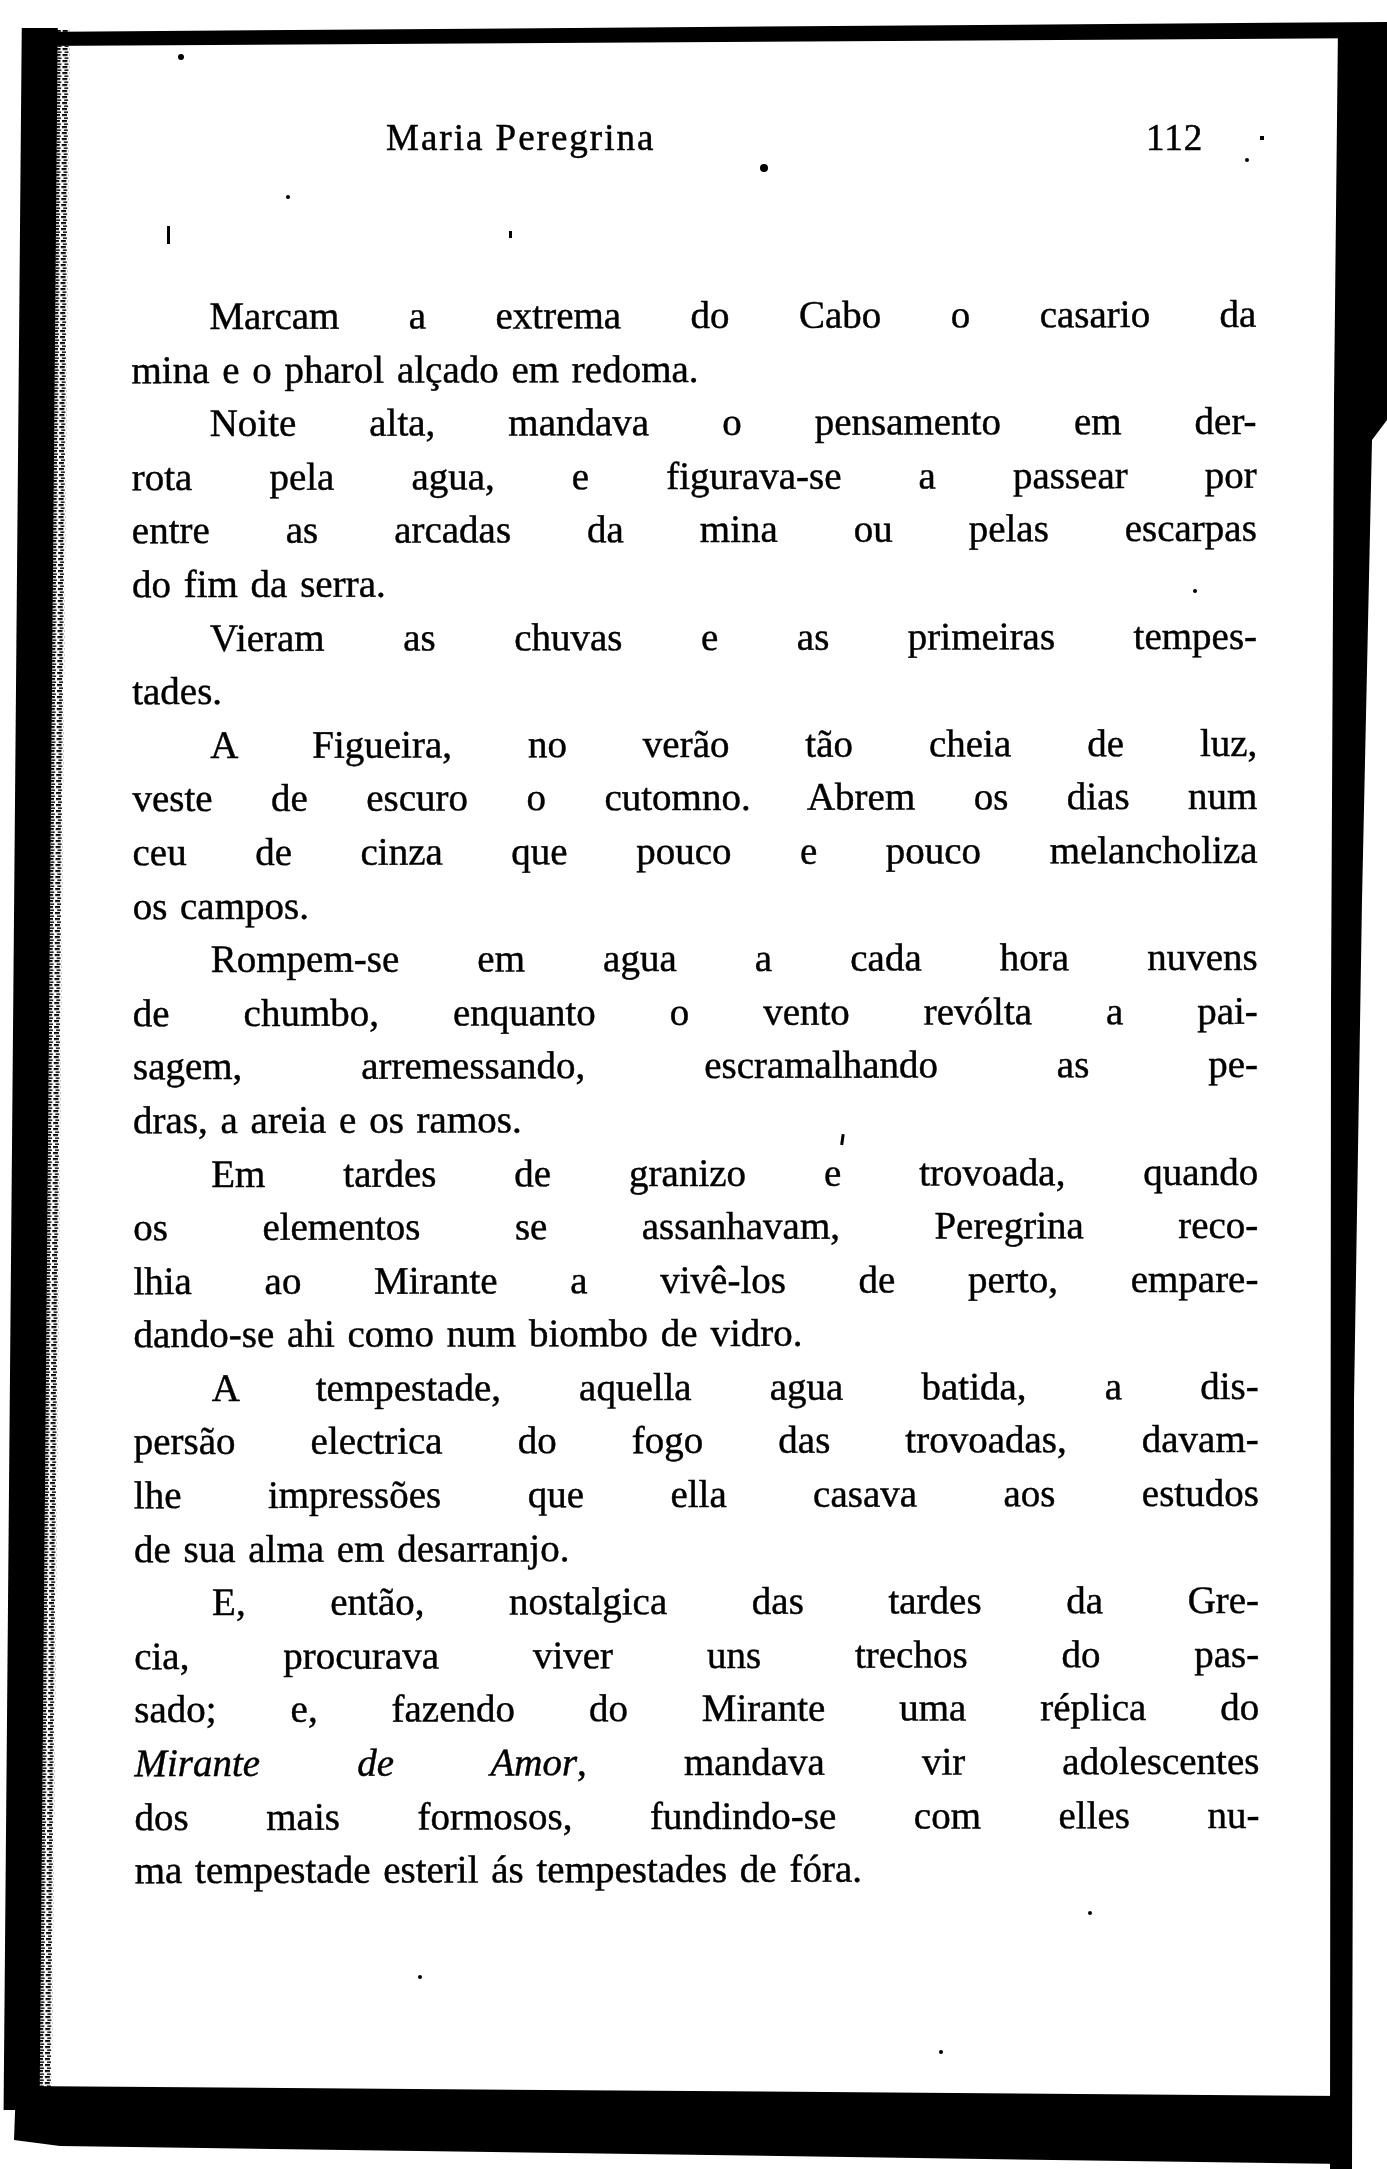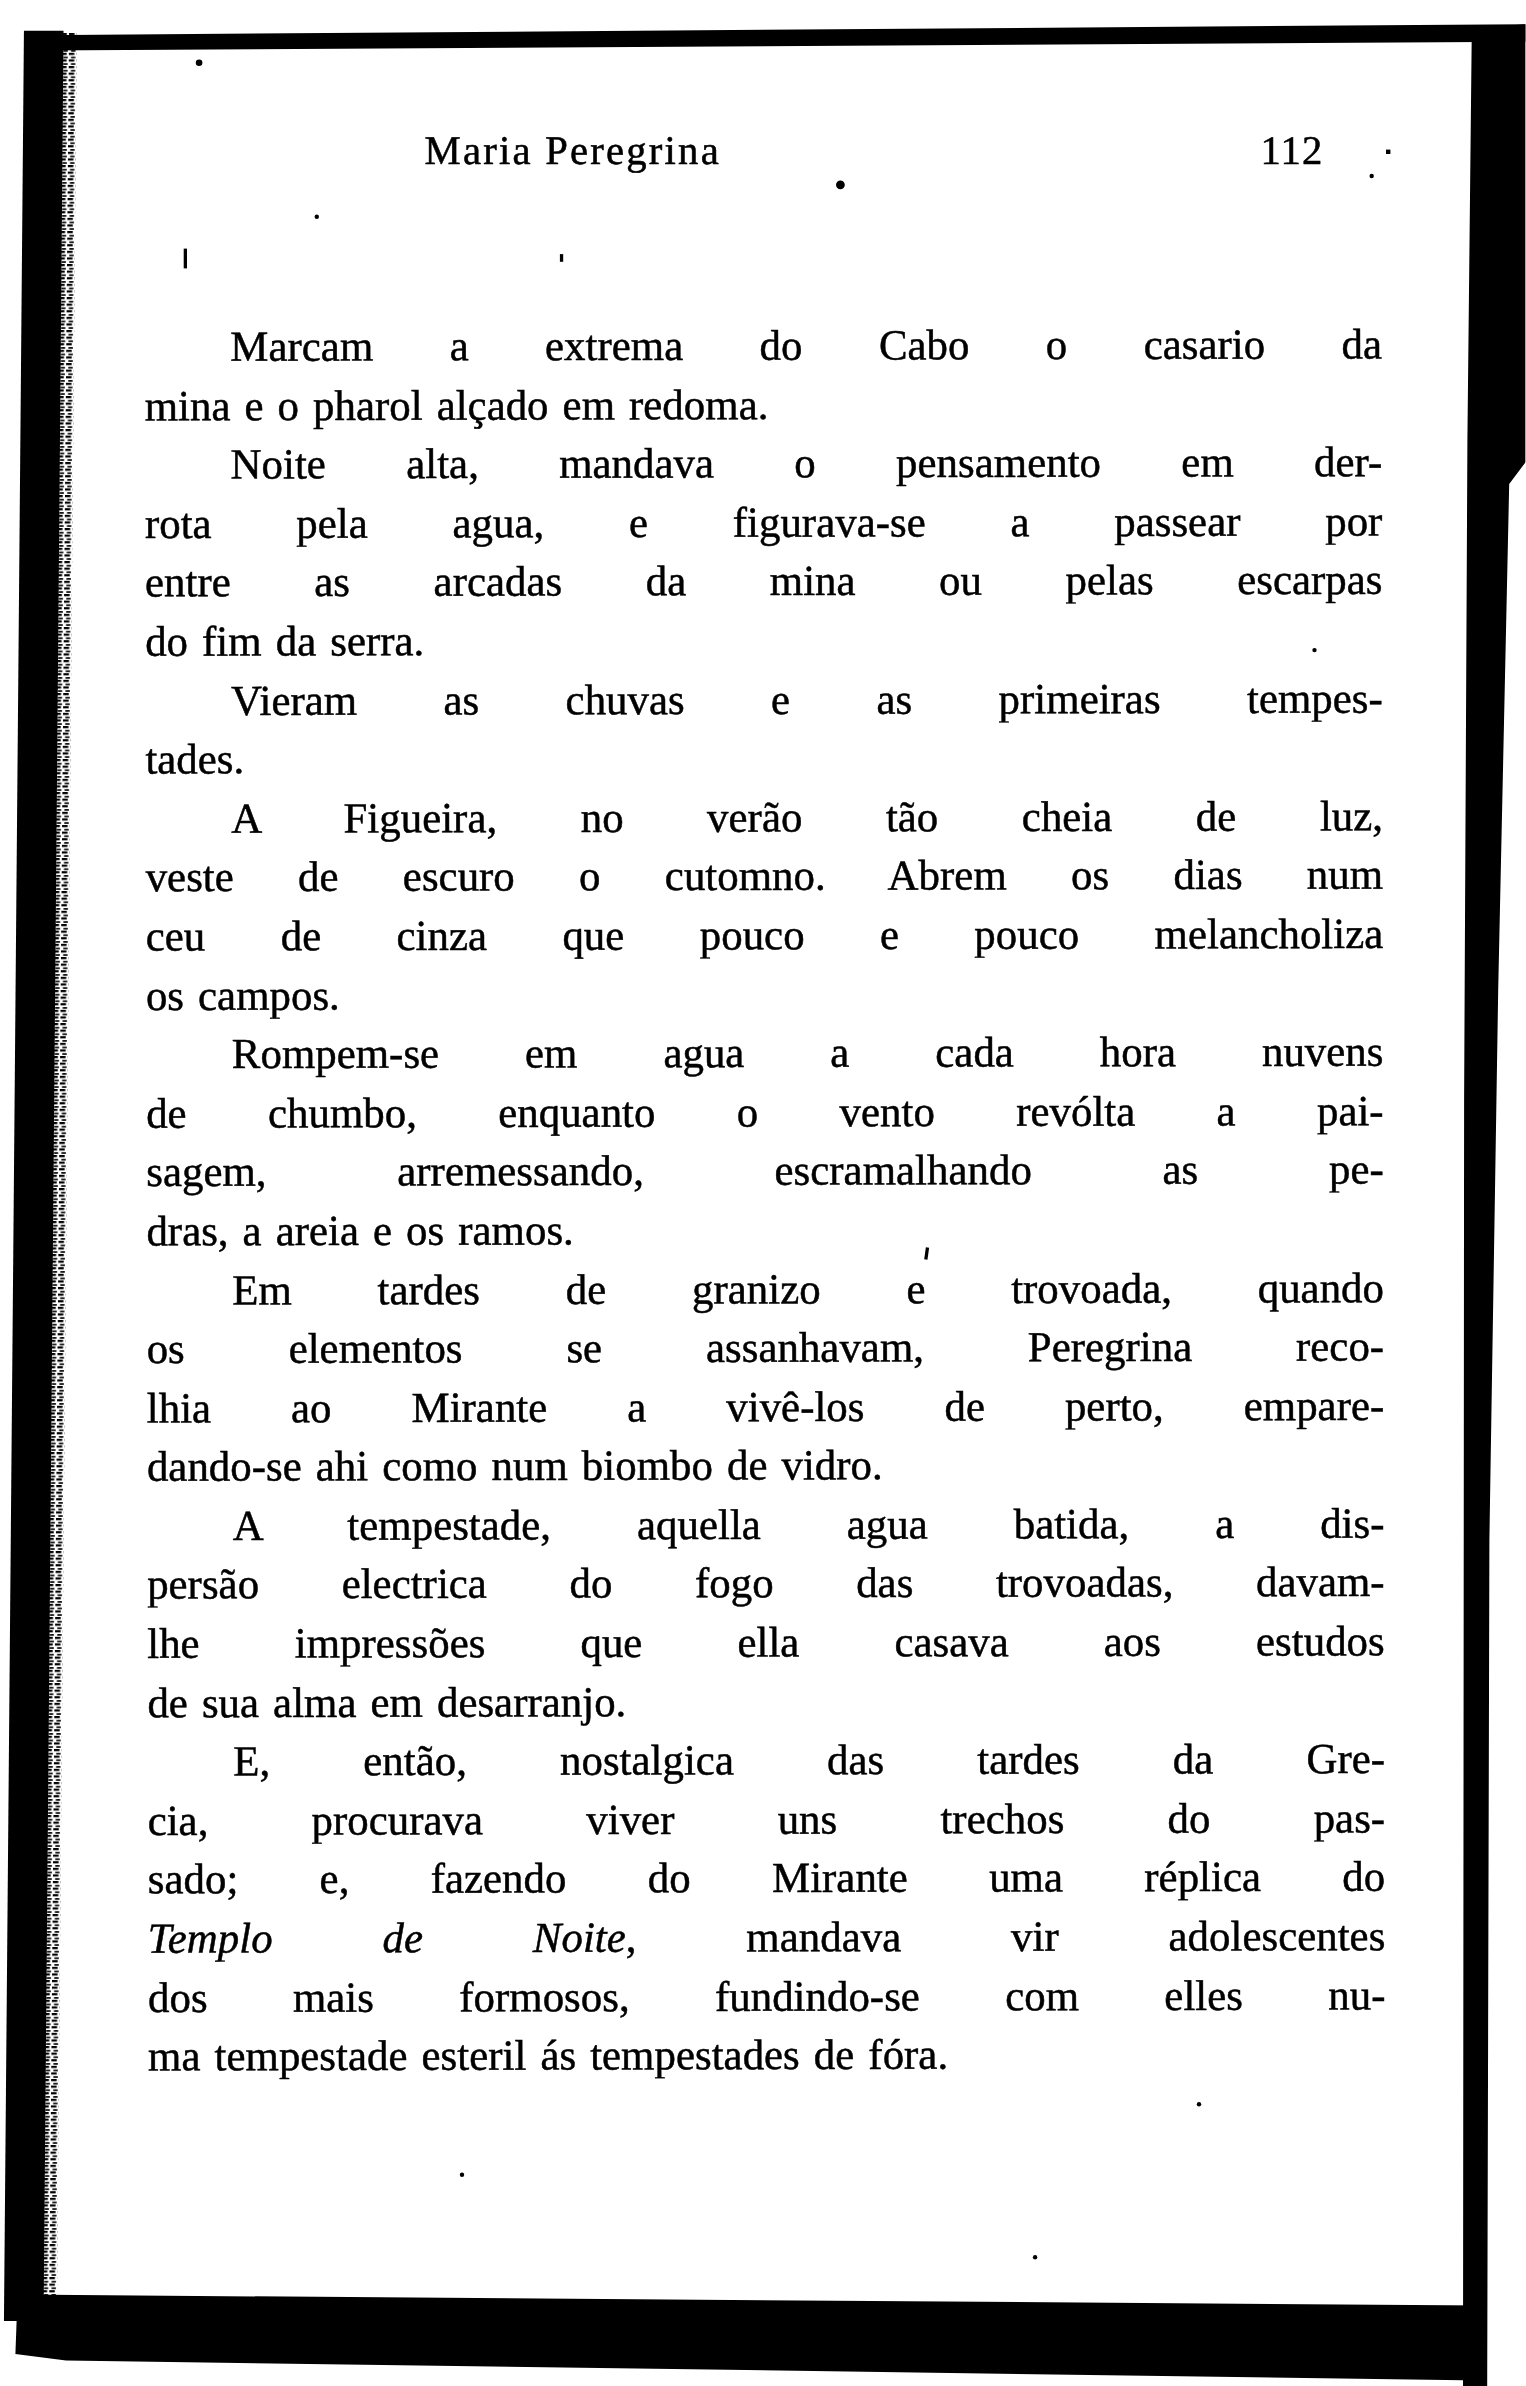--- a/index.html
+++ b/index.html
@@ -132,20 +132,20 @@
       <div class="line">persão electrica do fogo das trovoadas, davam-</div>
       <div class="line">lhe impressões que ella casava aos estudos</div>
       <div class="line last">de sua alma em desarranjo.</div>
     </div>
 
     <div>
       <div class="line indent">E, então, nostalgica das tardes da Gre-</div>
       <div class="line">cia, procurava viver uns trechos do pas-</div>
       <div class="line">sado; e, fazendo do Mirante uma réplica do</div>
       <div class="line">
-        <span class="italic">Templo de Noite</span><span>, mandava vir adolescentes</span>
+        <span class="italic">Mirante de Amor</span><span>, mandava vir adolescentes</span>
       </div>
       <div class="line">dos mais formosos, fundindo-se com elles nu-</div>
       <div class="line last">ma tempestade esteril ás tempestades de fóra.</div>
     </div>
 
   </div>
 </div>
 
 </body></html>

